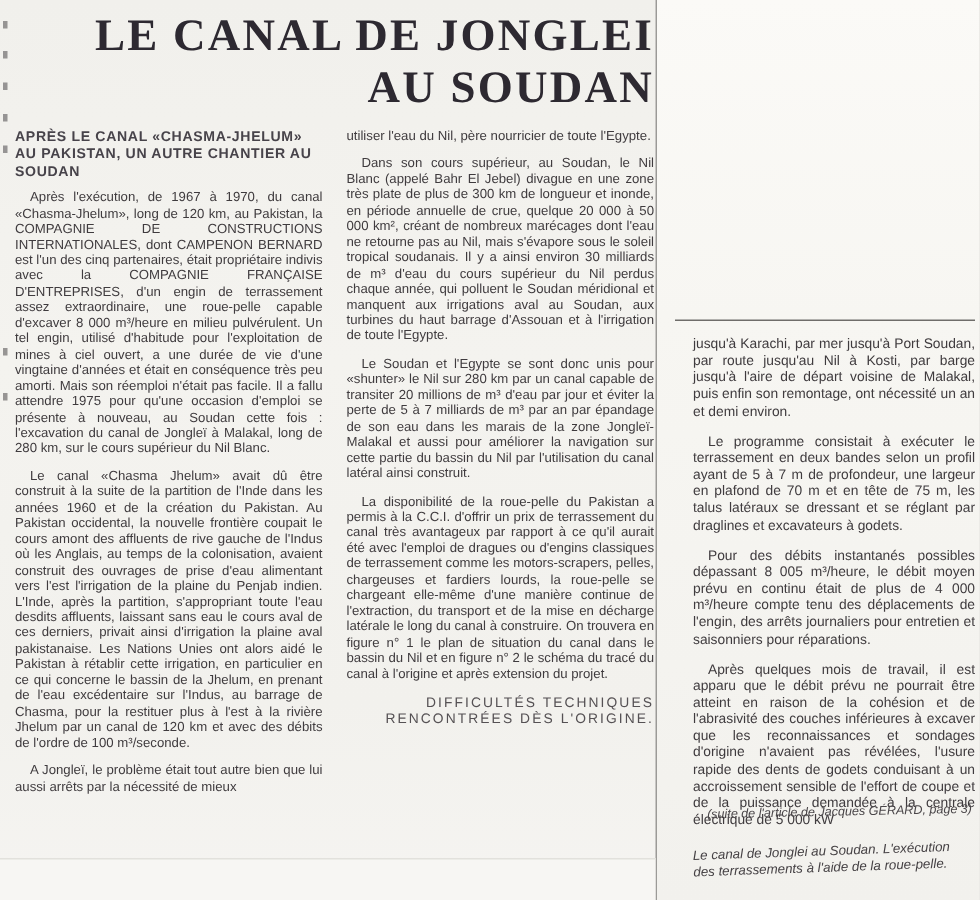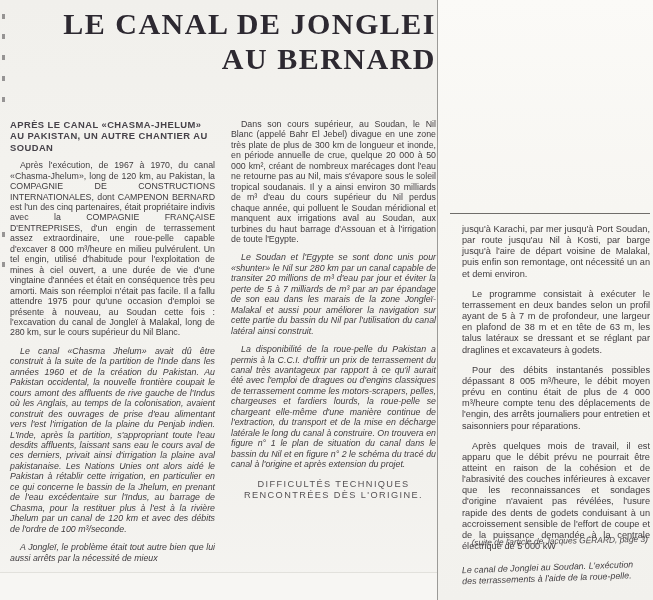--- a/index.html
+++ b/index.html
@@ -29,31 +29,31 @@
   }
 
   #left-page { position:absolute; left:10px; top:6px; width:426px; }
 
   .title { text-align:right; font-family:"Liberation Serif","DejaVu Serif",serif;
     color:#2d2931; font-weight:700; letter-spacing:1.5px;
     font-size:30px; line-height:35px; }
   .title .tline { white-space:nowrap; }
 
   #columns { display:flex; gap:16px; margin-top:9px; }
-  .col { width:205px; font-size:8.8px; line-height:10.45px; text-align:justify;margin-top:34px; }
+  .col { width:205px; font-size:8.8px; line-height:10.45px; text-align:justify; }
   .kicker {
     font-weight:700; font-size:9.4px; line-height:11.4px; letter-spacing:.45px;
     color:#47434a; text-align:left; margin-bottom:7px;
   }
   .col p { margin:0; text-indent:10px; }
-  .col p + p, .col .section-heading + p { margin-top:8px;font-style:italic; }
+  .col p + p, .col .section-heading + p { margin-top:8px; }
   .col p.noindent { text-indent:0; }
   .section-heading {
     margin-top:9px; font-size:9.2px; line-height:11.4px; letter-spacing:1.4px;
-    color:#555154; text-align:center;
+    color:#555154; text-align:right;
   }
 
   #col3-rule { position:absolute; left:450px; top:213px; width:200px; height:1px; background:#6f6d6a; }
   #col3 { position:absolute; left:462px; top:224px; width:188px;
     font-size:9.2px; line-height:11.15px; text-align:justify; }
   #col3 p { margin:0; text-indent:10px; }
   #col3 p + p { margin-top:9px; }
   #col3 p.noindent { text-indent:0; }
 
   #credit {
@@ -80,49 +80,50 @@
   <div class="scan-mark" style="top:34px"></div>
   <div class="scan-mark" style="top:55px"></div>
   <div class="scan-mark" style="top:76px"></div>
   <div class="scan-mark" style="top:97px"></div>
   <div class="scan-mark" style="top:232px"></div>
   <div class="scan-mark" style="top:262px"></div>
 
   <div id="left-page">
     <div class="title">
       <div class="tline">LE CANAL DE JONGLEI</div>
-      <div class="tline">AU BERNARD</div>
+      <div class="tline">AU SOUDAN</div>
     </div>
 
     <div id="columns">
       <div class="col" id="col1">
         <div class="kicker">APRÈS LE CANAL «CHASMA-JHELUM» AU PAKISTAN, UN AUTRE CHANTIER AU SOUDAN</div>
         <div>
             <p>Après l'exécution, de 1967 à 1970, du canal «Chasma-Jhelum», long de 120 km, au Pakistan, la COMPAGNIE DE CONSTRUCTIONS INTERNATIONALES, dont CAMPENON BERNARD est l'un des cinq partenaires, était propriétaire indivis avec la COMPAGNIE FRANÇAISE D'ENTREPRISES, d'un engin de terrassement assez extraordinaire, une roue-pelle capable d'excaver 8 000 m³/heure en milieu pulvérulent. Un tel engin, utilisé d'habitude pour l'exploitation de mines à ciel ouvert, a une durée de vie d'une vingtaine d'années et était en conséquence très peu amorti. Mais son réemploi n'était pas facile. Il a fallu attendre 1975 pour qu'une occasion d'emploi se présente à nouveau, au Soudan cette fois : l'excavation du canal de Jongleï à Malakal, long de 280 km, sur le cours supérieur du Nil Blanc.</p>
             <p>Le canal «Chasma Jhelum» avait dû être construit à la suite de la partition de l'Inde dans les années 1960 et de la création du Pakistan. Au Pakistan occidental, la nouvelle frontière coupait le cours amont des affluents de rive gauche de l'Indus où les Anglais, au temps de la colonisation, avaient construit des ouvrages de prise d'eau alimentant vers l'est l'irrigation de la plaine du Penjab indien. L'Inde, après la partition, s'appropriant toute l'eau desdits affluents, laissant sans eau le cours aval de ces derniers, privait ainsi d'irrigation la plaine aval pakistanaise. Les Nations Unies ont alors aidé le Pakistan à rétablir cette irrigation, en particulier en ce qui concerne le bassin de la Jhelum, en prenant de l'eau excédentaire sur l'Indus, au barrage de Chasma, pour la restituer plus à l'est à la rivière Jhelum par un canal de 120 km et avec des débits de l'ordre de 100 m³/seconde.</p>
             <p>A Jongleï, le problème était tout autre bien que lui aussi arrêts par la nécessité de mieux</p>
           </div>
       </div>
 
       <div class="col" id="col2">
         <div>
+            <p class="noindent">utiliser l'eau du Nil, père nourricier de toute l'Egypte.</p>
             <p>Dans son cours supérieur, au Soudan, le Nil Blanc (appelé Bahr El Jebel) divague en une zone très plate de plus de 300 km de longueur et inonde, en période annuelle de crue, quelque 20 000 à 50 000 km², créant de nombreux marécages dont l'eau ne retourne pas au Nil, mais s'évapore sous le soleil tropical soudanais. Il y a ainsi environ 30 milliards de m³ d'eau du cours supérieur du Nil perdus chaque année, qui polluent le Soudan méridional et manquent aux irrigations aval au Soudan, aux turbines du haut barrage d'Assouan et à l'irrigation de toute l'Egypte.</p>
             <p>Le Soudan et l'Egypte se sont donc unis pour «shunter» le Nil sur 280 km par un canal capable de transiter 20 millions de m³ d'eau par jour et éviter la perte de 5 à 7 milliards de m³ par an par épandage de son eau dans les marais de la zone Jongleï-Malakal et aussi pour améliorer la navigation sur cette partie du bassin du Nil par l'utilisation du canal latéral ainsi construit.</p>
             <p>La disponibilité de la roue-pelle du Pakistan a permis à la C.C.I. d'offrir un prix de terrassement du canal très avantageux par rapport à ce qu'il aurait été avec l'emploi de dragues ou d'engins classiques de terrassement comme les motors-scrapers, pelles, chargeuses et fardiers lourds, la roue-pelle se chargeant elle-même d'une manière continue de l'extraction, du transport et de la mise en décharge latérale le long du canal à construire. On trouvera en figure n° 1 le plan de situation du canal dans le bassin du Nil et en figure n° 2 le schéma du tracé du canal à l'origine et après extension du projet.</p>
           </div>
         <div class="section-heading">DIFFICULTÉS TECHNIQUES RENCONTRÉES DÈS L'ORIGINE.</div>
       </div>
     </div>
   </div>
 
   <div id="col3-rule"></div>
   <div id="col3">
     <div>
         <p class="noindent">jusqu'à Karachi, par mer jusqu'à Port Soudan, par route jusqu'au Nil à Kosti, par barge jusqu'à l'aire de départ voisine de Malakal, puis enfin son remontage, ont nécessité un an et demi environ.</p>
-        <p>Le programme consistait à exécuter le terrassement en deux bandes selon un profil ayant de 5 à 7 m de profondeur, une largeur en plafond de 38 m et en tête de 63 m, les talus latéraux se dressant et se réglant par draglines et excavateurs à godets.</p>
+        <p>Le programme consistait à exécuter le terrassement en deux bandes selon un profil ayant de 5 à 7 m de profondeur, une largeur en plafond de 70 m et en tête de 75 m, les talus latéraux se dressant et se réglant par draglines et excavateurs à godets.</p>
         <p>Pour des débits instantanés possibles dépassant 8 005 m³/heure, le débit moyen prévu en continu était de plus de 4 000 m³/heure compte tenu des déplacements de l'engin, des arrêts journaliers pour entretien et saisonniers pour réparations.</p>
         <p>Après quelques mois de travail, il est apparu que le débit prévu ne pourrait être atteint en raison de la cohésion et de l'abrasivité des couches inférieures à excaver que les reconnaissances et sondages d'origine n'avaient pas révélées, l'usure rapide des dents de godets conduisant à un accroissement sensible de l'effort de coupe et de la puissance demandée à la centrale électrique de 5 000 kW</p>
       </div>
   </div>
 
   <div id="credit">(suite de l'article de Jacques GÉRARD, page 3)</div>
   <div id="caption">Le canal de Jonglei au Soudan. L'exécution des terrassements à l'aide de la roue-pelle.</div>
 
 </div>
 

